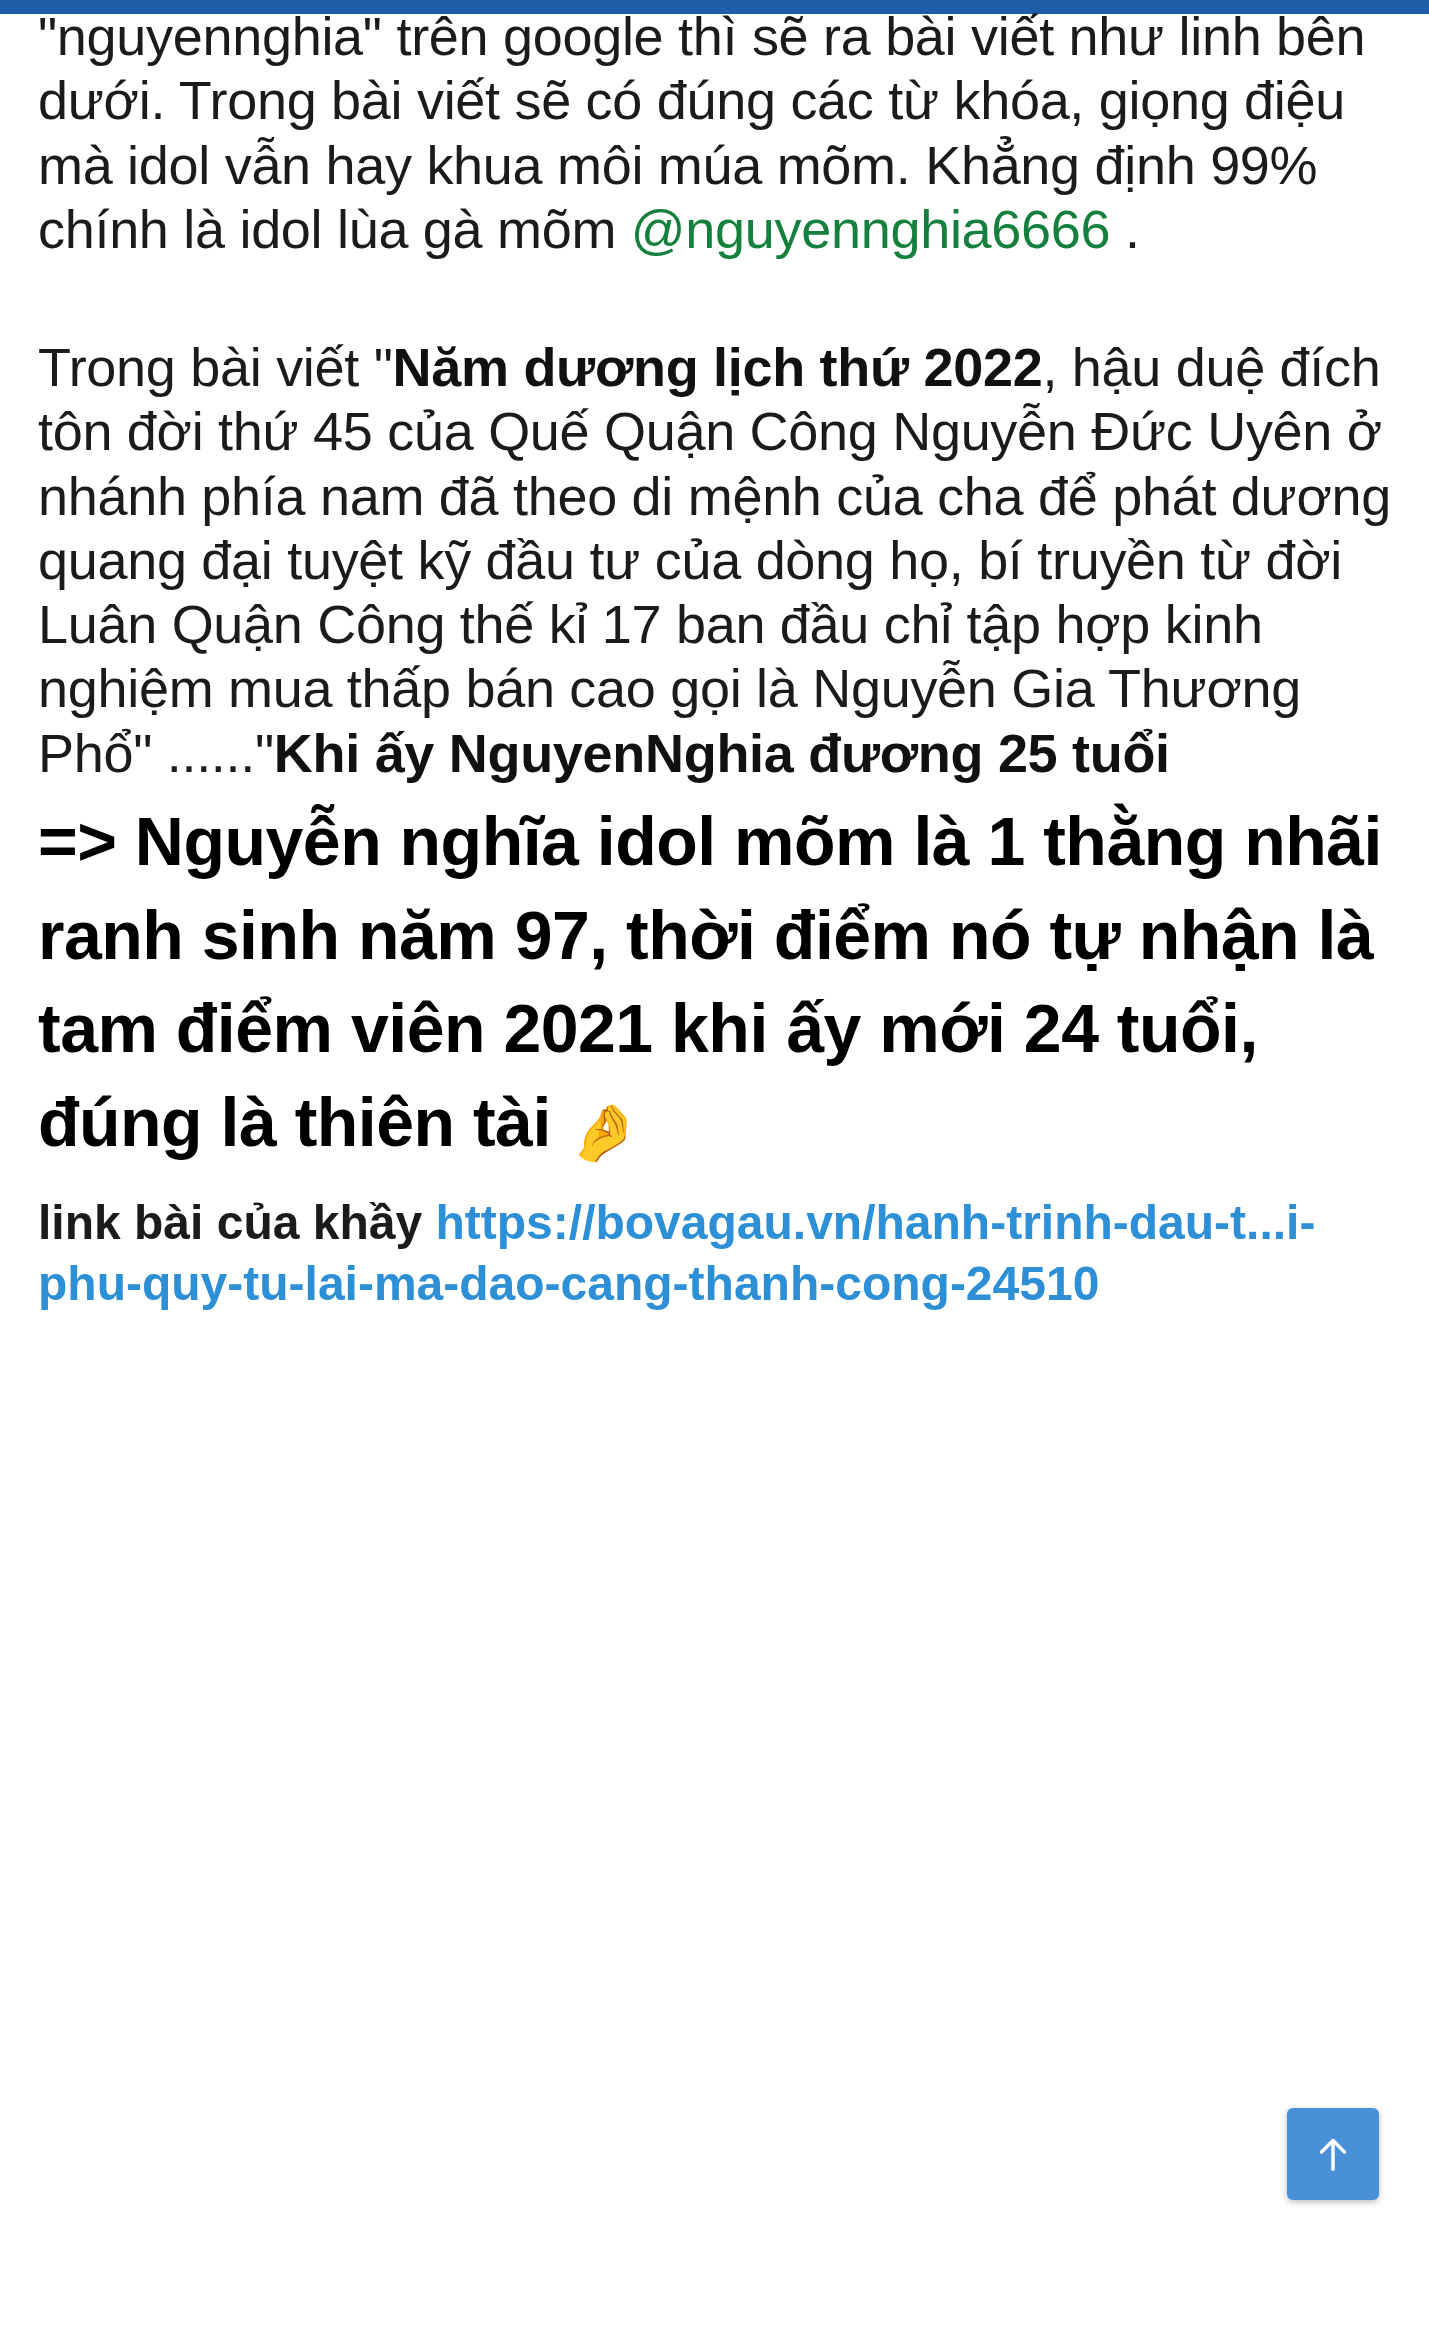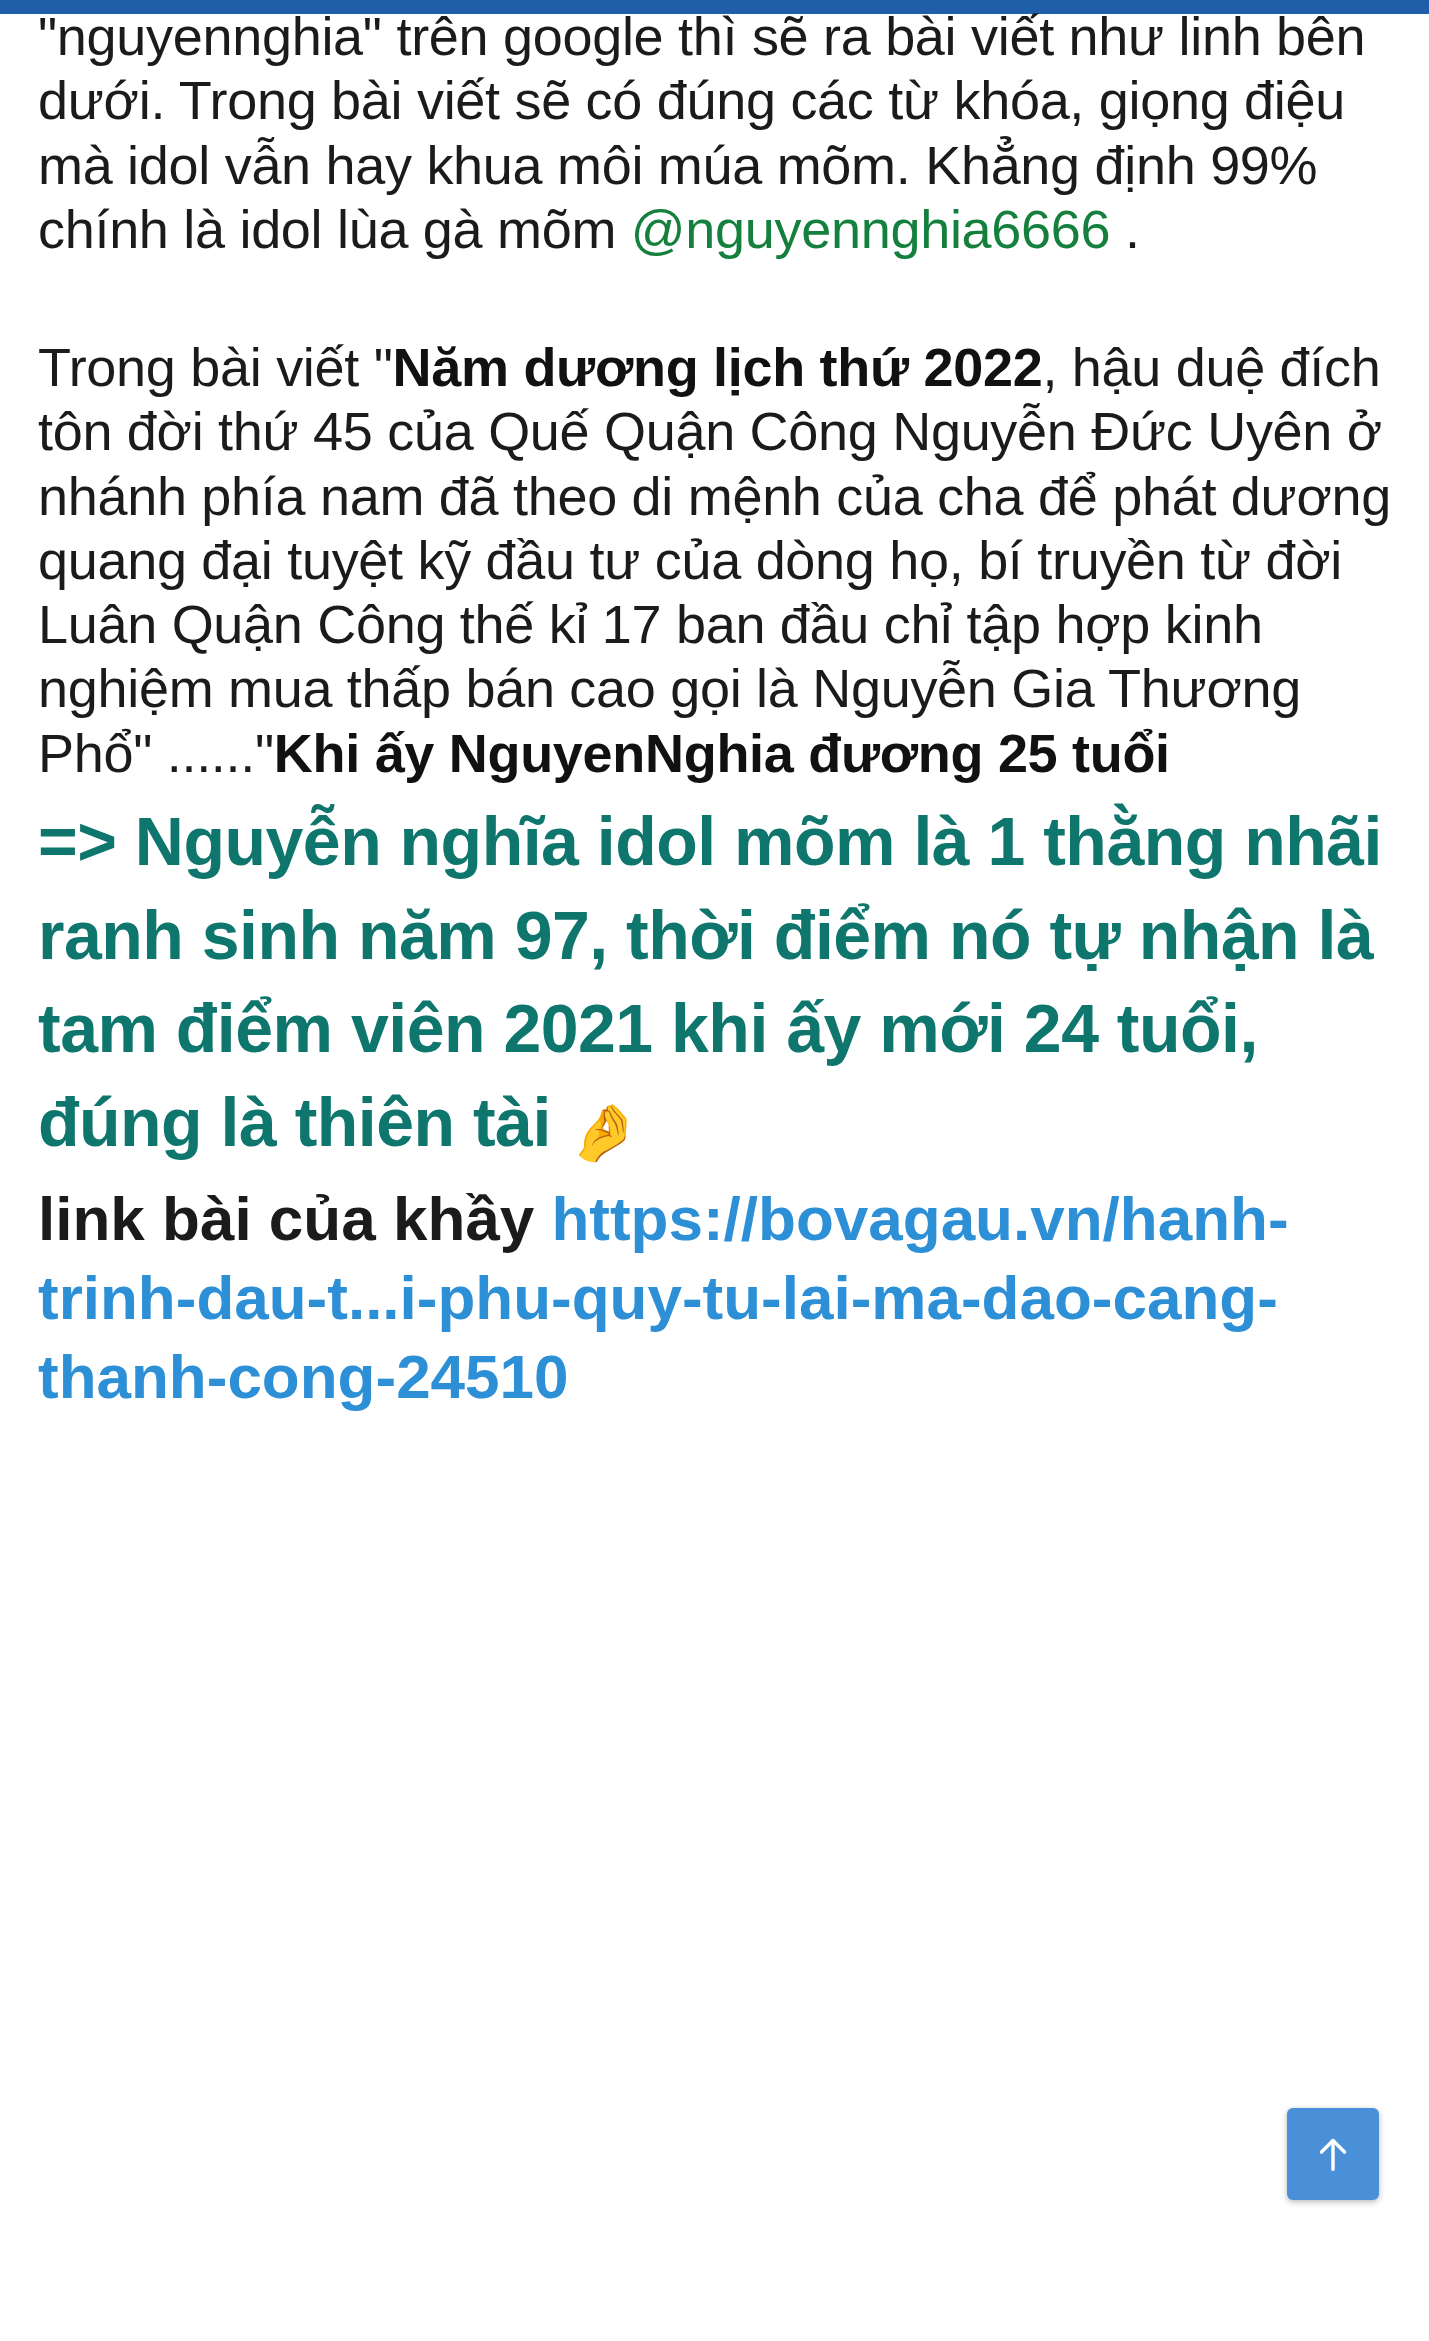--- a/index.html
+++ b/index.html
@@ -49,33 +49,33 @@
     color: #111;
     text-align: right;
   }
   .spacer {
     height: 74px;
   }
   .big {
     font-size: 68px;
     line-height: 1.38;
     font-weight: 700;
-    color: #0f766e;
+    color: #000000;
     letter-spacing: -0.5px;
     margin-top: 10px;
   }
   .emoji {
     font-size: 56px;
     vertical-align: -6px;
   }
   .linkline {
-    font-size: 62px;
+    font-size: 48px;
     line-height: 1.28;
     font-weight: 700;
-    margin-top: 7px;
+    margin-top: 20px;
     color: #1b1b1b;
     word-wrap: break-word;
   }
   .linkline .url {
     color: #2d8fd5;
     font-weight: 700;
   }
   .fab {
     position: absolute;
     right: 50px;

